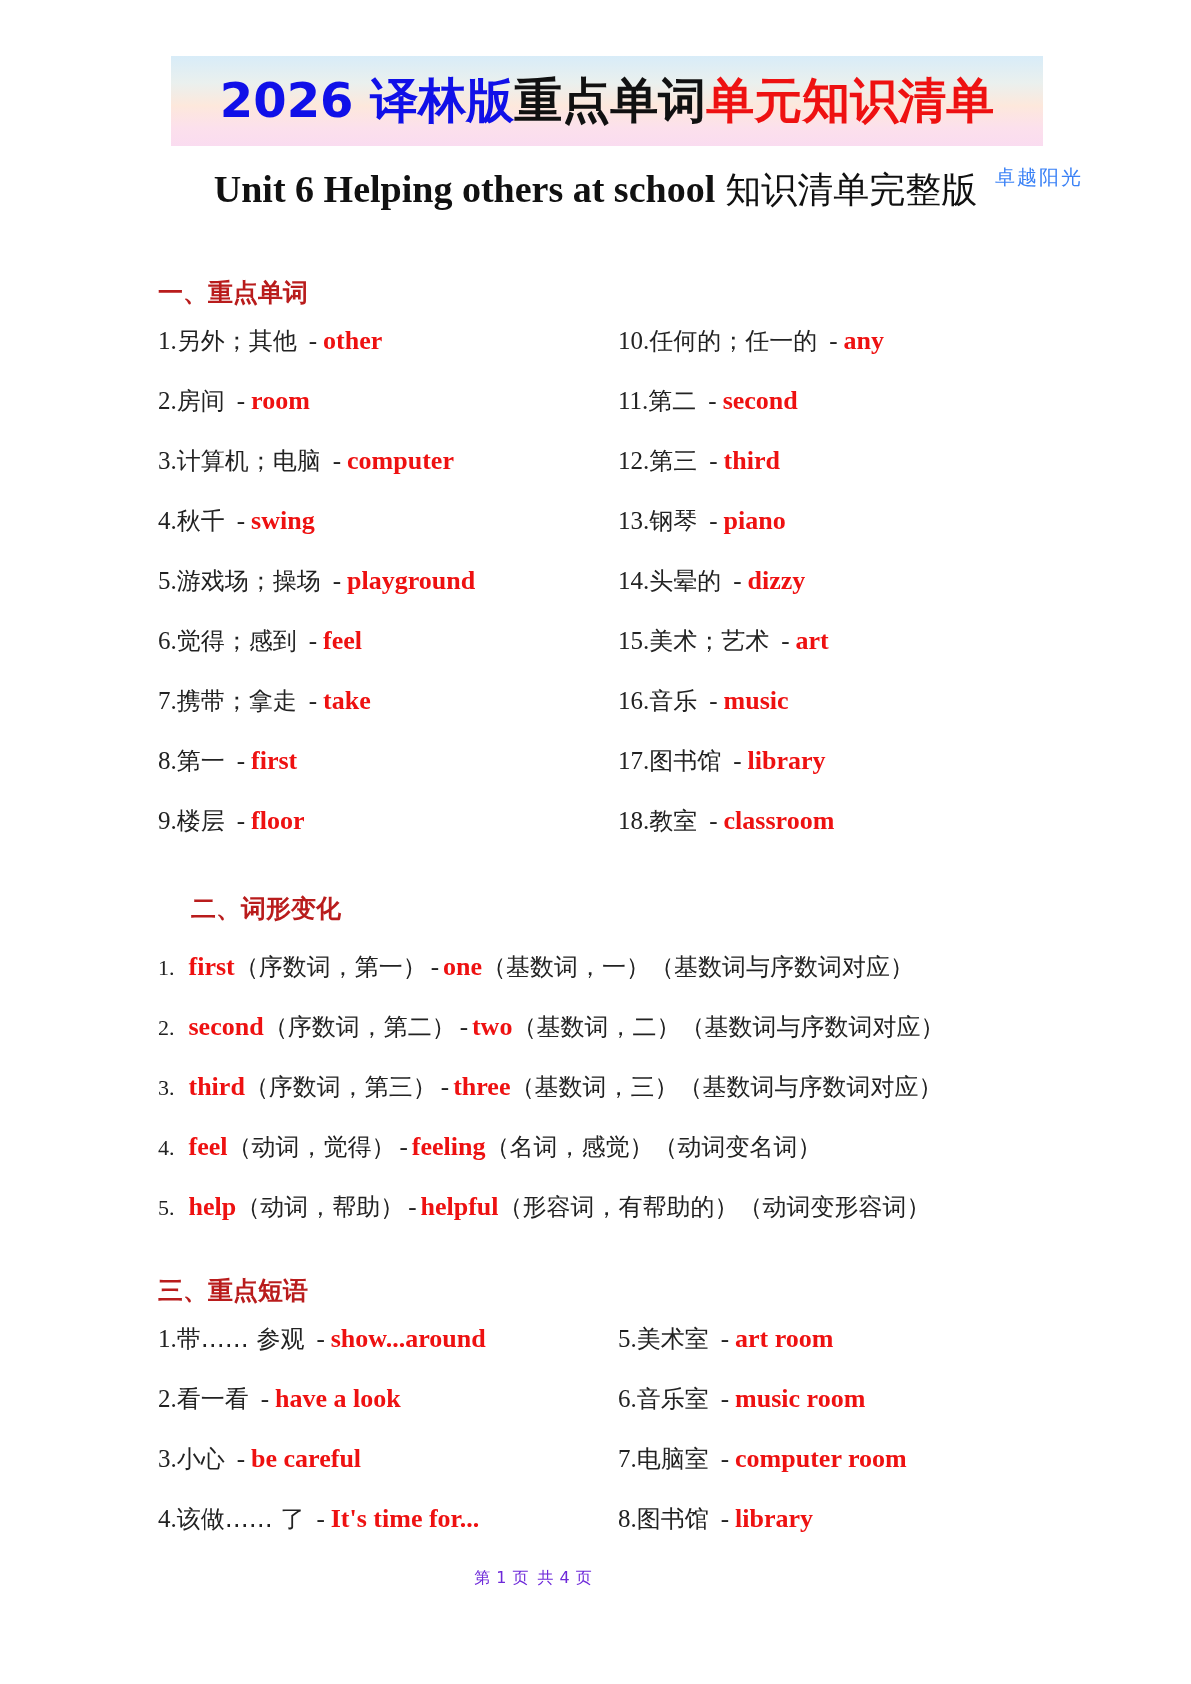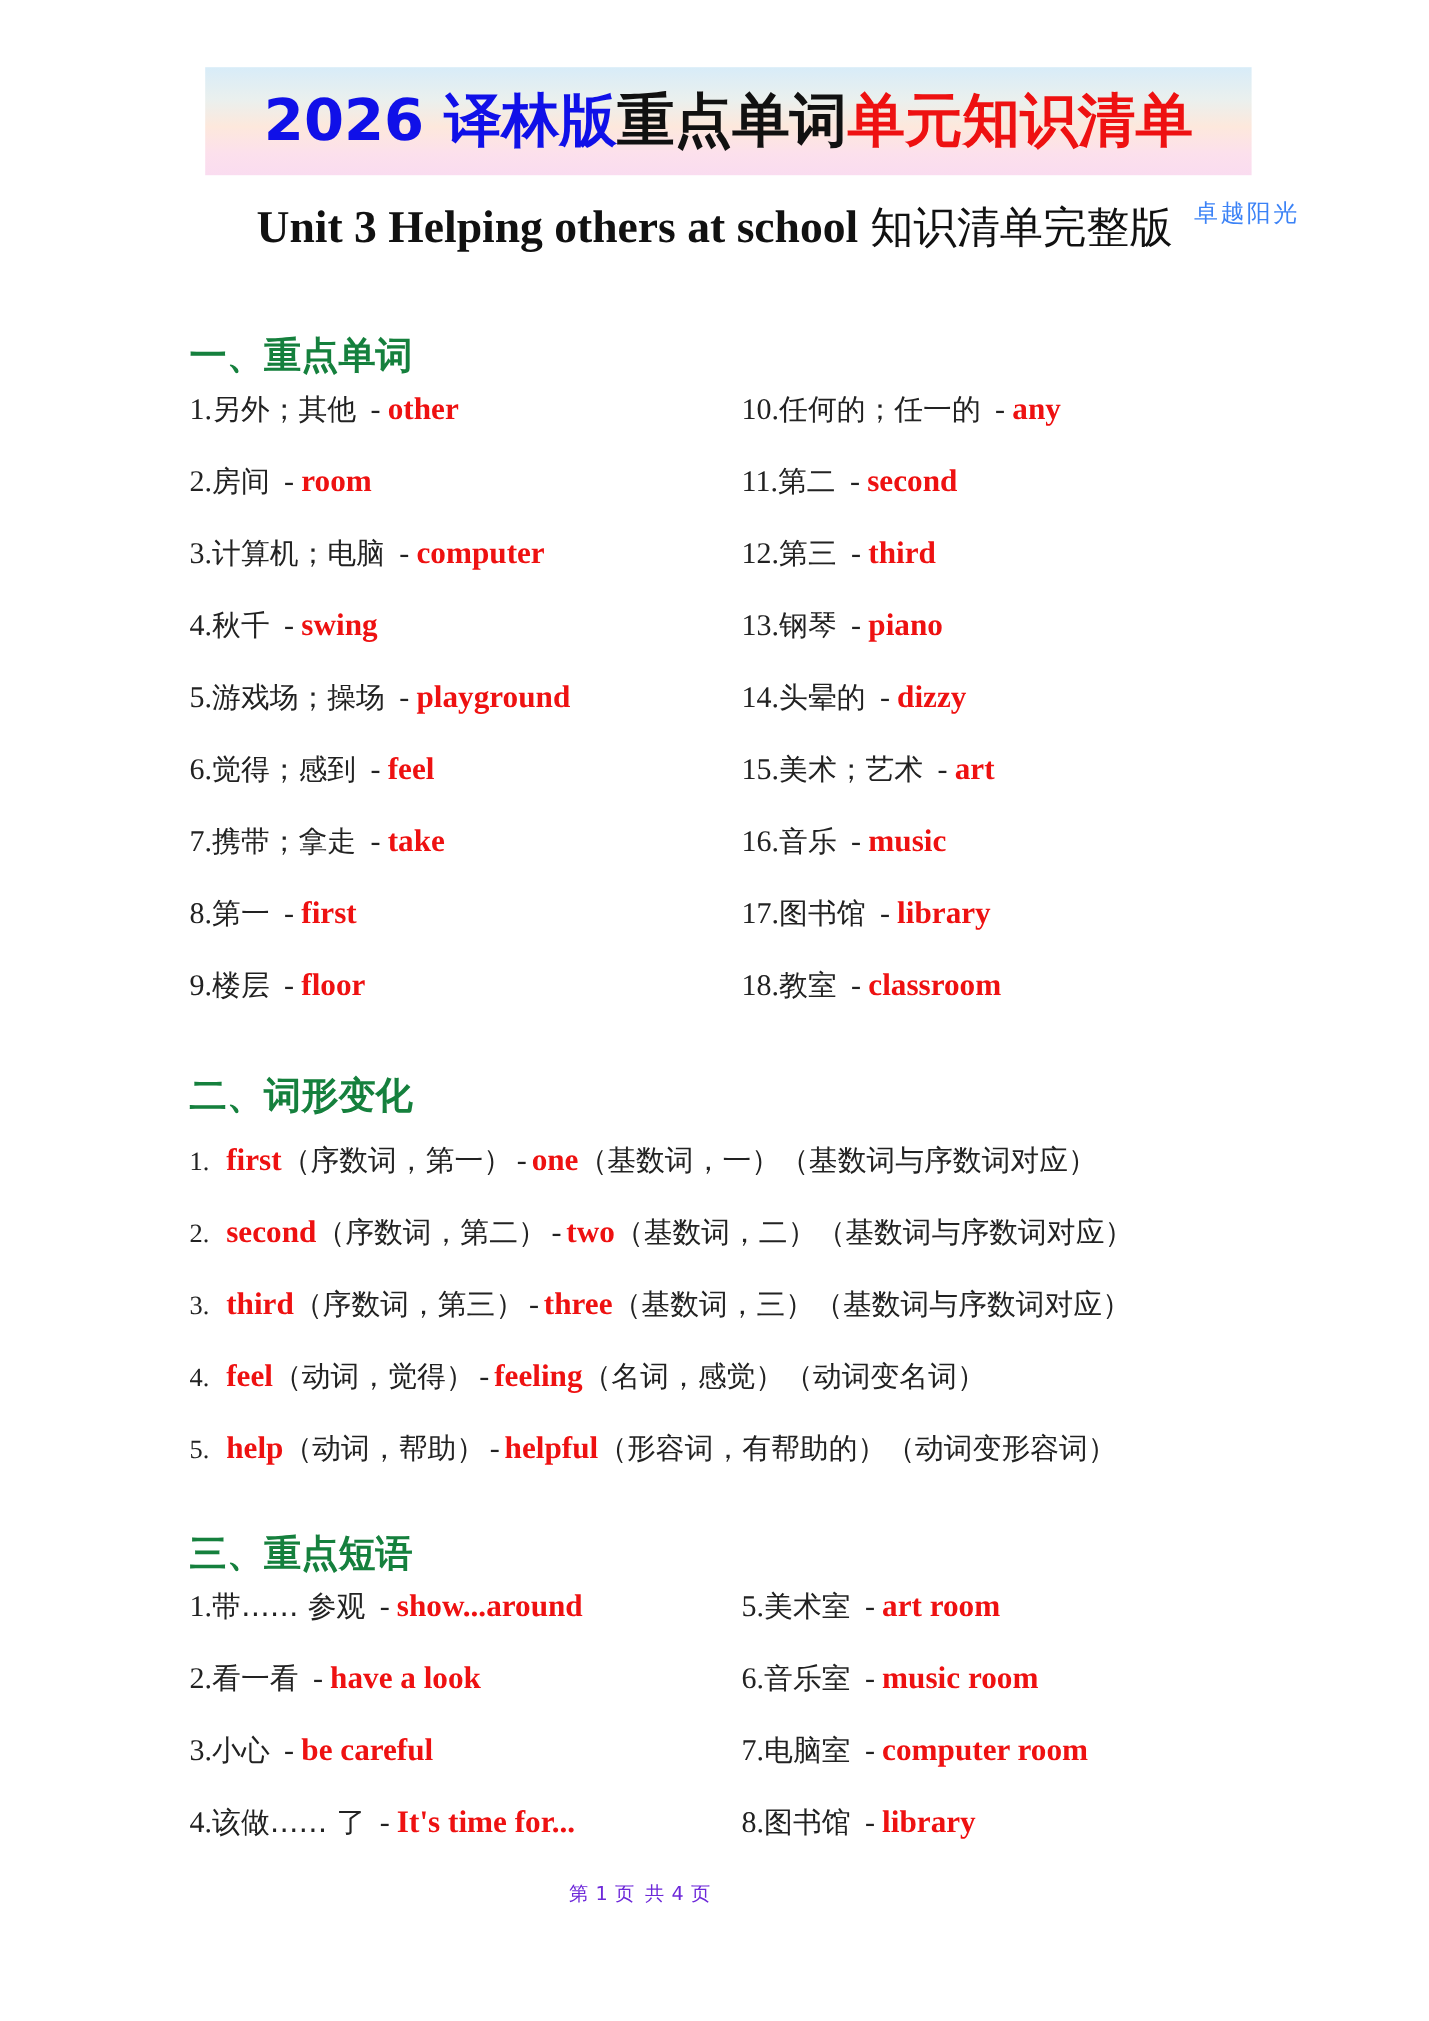--- a/index.html
+++ b/index.html
@@ -63,22 +63,22 @@
     font-size: 20px;
     color: #3b82f6;
     letter-spacing: 2px;
   }
 
   .section-title {
     position: absolute;
     left: 158px;
     font-family: Liberation Serif, serif;
     font-weight: bold;
-    font-size: 31px;
-    color: #15803d;
+    font-size: 25px;
+    color: #b91c1c;
   }
 
   .vocab-item, .phrase-item {
     position: absolute;
     font-size: 25px;
     white-space: nowrap;
     line-height: 30px;
   }
   .cn-text {
     font-family: "DejaVu Sans", sans-serif;
@@ -131,21 +131,21 @@
 </head>
 <body>
 
 <div class="banner">
   <div class="banner-title">
     <span class="t-blue">2026 </span><span class="t-blue">译林版</span><span class="t-black">重点单词</span><span class="t-red">单元知识清单</span>
   </div>
 </div>
 
 <div class="subtitle">
-  <span>Unit 3 Helping others at school</span><span class="cn">知识清单完整版</span>
+  <span>Unit 6 Helping others at school</span><span class="cn">知识清单完整版</span>
 </div>
 <div class="watermark">卓越阳光</div>
 
 <div class="section-title" style="top:276px;">一、重点单词</div>
 
 <div class="vocab-item" style="left:158px; top:326px;"><span class="num">1.</span><span class="cn-text">另外；其他</span><span class="dash">-</span><span class="en">other</span></div>
 <div class="vocab-item" style="left:158px; top:386px;"><span class="num">2.</span><span class="cn-text">房间</span><span class="dash">-</span><span class="en">room</span></div>
 <div class="vocab-item" style="left:158px; top:446px;"><span class="num">3.</span><span class="cn-text">计算机；电脑</span><span class="dash">-</span><span class="en">computer</span></div>
 <div class="vocab-item" style="left:158px; top:506px;"><span class="num">4.</span><span class="cn-text">秋千</span><span class="dash">-</span><span class="en">swing</span></div>
 <div class="vocab-item" style="left:158px; top:566px;"><span class="num">5.</span><span class="cn-text">游戏场；操场</span><span class="dash">-</span><span class="en">playground</span></div>
@@ -157,21 +157,21 @@
 <div class="vocab-item" style="left:618px; top:326px;"><span class="num">10.</span><span class="cn-text">任何的；任一的</span><span class="dash">-</span><span class="en">any</span></div>
 <div class="vocab-item" style="left:618px; top:386px;"><span class="num">11.</span><span class="cn-text">第二</span><span class="dash">-</span><span class="en">second</span></div>
 <div class="vocab-item" style="left:618px; top:446px;"><span class="num">12.</span><span class="cn-text">第三</span><span class="dash">-</span><span class="en">third</span></div>
 <div class="vocab-item" style="left:618px; top:506px;"><span class="num">13.</span><span class="cn-text">钢琴</span><span class="dash">-</span><span class="en">piano</span></div>
 <div class="vocab-item" style="left:618px; top:566px;"><span class="num">14.</span><span class="cn-text">头晕的</span><span class="dash">-</span><span class="en">dizzy</span></div>
 <div class="vocab-item" style="left:618px; top:626px;"><span class="num">15.</span><span class="cn-text">美术；艺术</span><span class="dash">-</span><span class="en">art</span></div>
 <div class="vocab-item" style="left:618px; top:686px;"><span class="num">16.</span><span class="cn-text">音乐</span><span class="dash">-</span><span class="en">music</span></div>
 <div class="vocab-item" style="left:618px; top:746px;"><span class="num">17.</span><span class="cn-text">图书馆</span><span class="dash">-</span><span class="en">library</span></div>
 <div class="vocab-item" style="left:618px; top:806px;"><span class="num">18.</span><span class="cn-text">教室</span><span class="dash">-</span><span class="en">classroom</span></div>
 
-<div class="section-title" style="top:892px;">二、词形变化</div>
+<div class="section-title" style="top:892px;margin-left:33px;">二、词形变化</div>
 
 <div class="form-item" style="top:952px;"><span class="num">1.</span><span class="en">first</span><span class="cn-text">（序数词，第一）</span><span class="dash">-</span><span class="en">one</span><span class="cn-text">（基数词，一）</span><span class="cn-text">（基数词与序数词对应）</span></div>
 <div class="form-item" style="top:1012px;"><span class="num">2.</span><span class="en">second</span><span class="cn-text">（序数词，第二）</span><span class="dash">-</span><span class="en">two</span><span class="cn-text">（基数词，二）</span><span class="cn-text">（基数词与序数词对应）</span></div>
 <div class="form-item" style="top:1072px;"><span class="num">3.</span><span class="en">third</span><span class="cn-text">（序数词，第三）</span><span class="dash">-</span><span class="en">three</span><span class="cn-text">（基数词，三）</span><span class="cn-text">（基数词与序数词对应）</span></div>
 <div class="form-item" style="top:1132px;"><span class="num">4.</span><span class="en">feel</span><span class="cn-text">（动词，觉得）</span><span class="dash">-</span><span class="en">feeling</span><span class="cn-text">（名词，感觉）</span><span class="cn-text">（动词变名词）</span></div>
 <div class="form-item" style="top:1192px;"><span class="num">5.</span><span class="en">help</span><span class="cn-text">（动词，帮助）</span><span class="dash">-</span><span class="en">helpful</span><span class="cn-text">（形容词，有帮助的）</span><span class="cn-text">（动词变形容词）</span></div>
 
 <div class="section-title" style="top:1274px;">三、重点短语</div>
 
 <div class="phrase-item" style="left:158px; top:1324px;"><span class="num">1.</span><span class="cn-text">带…… 参观</span><span class="dash">-</span><span class="en">show...around</span></div>

